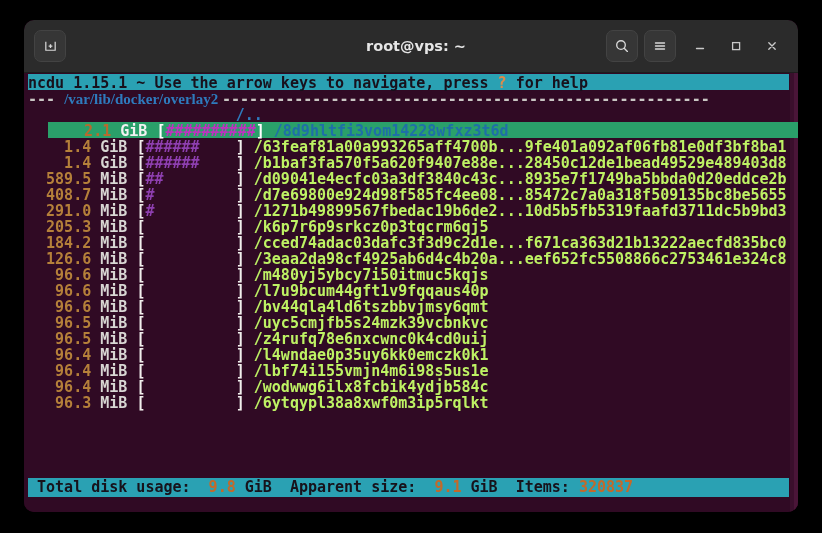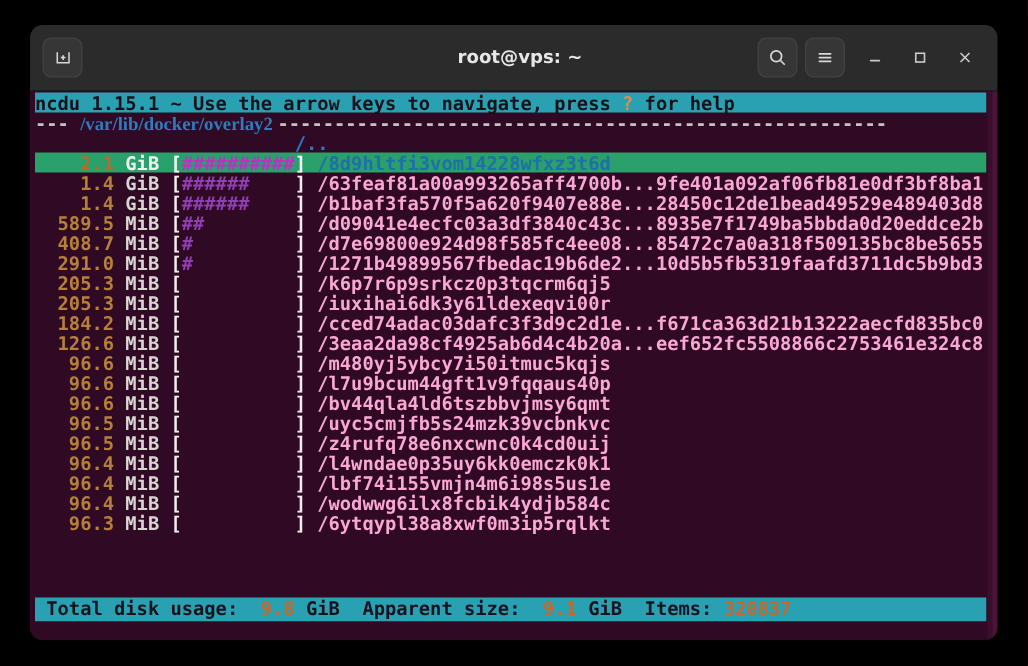--- a/index.html
+++ b/index.html
@@ -101,32 +101,33 @@
     display: block;
     width: 761px;
     height: 19.1px;
   }
   .bar-foot .num { color: #c4692a; }
 
   .selrow {
     background: #2aa06a;
     width: 761px;
     display: block;
+    margin-left: 20px;
   }
   .selrow .size { color: #b86a2e; }
   .selrow .unit { color: #f2f2f2; }
   .selrow .brk  { color: #ffffff; }
   .selrow .hash { color: #c030c0; }
   .selrow .pth  { color: #1f6fa8; }
 
   .size { color: #b5803a; }
   .unit { color: #d8d6d3; }
   .brk  { color: #f0eeec; }
   .hash { color: #8e3fb0; }
-  .pth  { color: #f9a8d4; }
+  .pth  { color: #bef264; }
   .dash { color: #c9c6c3; }
   .dirc { color: #2e7bbd; font-family: Liberation Serif, serif; }
   .updir{ color: #2e7bbd; }
 
   
   #gutter {
     position: absolute;
     top: 0; right: 0;
     width: 8px;
     height: 100%;
@@ -203,21 +204,20 @@
       <div class="row"><span>                       </span><span class="updir">/..</span></div>
 
       <div id="rows">
           <div class="row selrow"><span>  </span><span class="size">  2.1</span><span class="unit"> GiB </span><span class="brk">[</span><span class="hash">##########</span><span></span><span class="brk">]</span><span> </span><span class="pth">/8d9hltfi3vom14228wfxz3t6d</span></div>
           <div class="row"><span>  </span><span class="size">  1.4</span><span class="unit"> GiB </span><span class="brk">[</span><span class="hash">######</span><span>    </span><span class="brk">]</span><span> </span><span class="pth">/63feaf81a00a993265aff4700b...9fe401a092af06fb81e0df3bf8ba1</span></div>
           <div class="row"><span>  </span><span class="size">  1.4</span><span class="unit"> GiB </span><span class="brk">[</span><span class="hash">######</span><span>    </span><span class="brk">]</span><span> </span><span class="pth">/b1baf3fa570f5a620f9407e88e...28450c12de1bead49529e489403d8</span></div>
           <div class="row"><span>  </span><span class="size">589.5</span><span class="unit"> MiB </span><span class="brk">[</span><span class="hash">##</span><span>        </span><span class="brk">]</span><span> </span><span class="pth">/d09041e4ecfc03a3df3840c43c...8935e7f1749ba5bbda0d20eddce2b</span></div>
           <div class="row"><span>  </span><span class="size">408.7</span><span class="unit"> MiB </span><span class="brk">[</span><span class="hash">#</span><span>         </span><span class="brk">]</span><span> </span><span class="pth">/d7e69800e924d98f585fc4ee08...85472c7a0a318f509135bc8be5655</span></div>
           <div class="row"><span>  </span><span class="size">291.0</span><span class="unit"> MiB </span><span class="brk">[</span><span class="hash">#</span><span>         </span><span class="brk">]</span><span> </span><span class="pth">/1271b49899567fbedac19b6de2...10d5b5fb5319faafd3711dc5b9bd3</span></div>
           <div class="row"><span>  </span><span class="size">205.3</span><span class="unit"> MiB </span><span class="brk">[</span><span class="hash"></span><span>          </span><span class="brk">]</span><span> </span><span class="pth">/k6p7r6p9srkcz0p3tqcrm6qj5</span></div>
-          <div class="row"><span>  </span><span class="size">205.3</span><span class="unit"> MiB </span><span class="brk">[</span><span class="hash"></span><span>          </span><span class="brk">]</span><span> </span><span class="pth">/iuxihai6dk3y61ldexeqvi00r</span></div>
           <div class="row"><span>  </span><span class="size">184.2</span><span class="unit"> MiB </span><span class="brk">[</span><span class="hash"></span><span>          </span><span class="brk">]</span><span> </span><span class="pth">/cced74adac03dafc3f3d9c2d1e...f671ca363d21b13222aecfd835bc0</span></div>
           <div class="row"><span>  </span><span class="size">126.6</span><span class="unit"> MiB </span><span class="brk">[</span><span class="hash"></span><span>          </span><span class="brk">]</span><span> </span><span class="pth">/3eaa2da98cf4925ab6d4c4b20a...eef652fc5508866c2753461e324c8</span></div>
           <div class="row"><span>  </span><span class="size"> 96.6</span><span class="unit"> MiB </span><span class="brk">[</span><span class="hash"></span><span>          </span><span class="brk">]</span><span> </span><span class="pth">/m480yj5ybcy7i50itmuc5kqjs</span></div>
           <div class="row"><span>  </span><span class="size"> 96.6</span><span class="unit"> MiB </span><span class="brk">[</span><span class="hash"></span><span>          </span><span class="brk">]</span><span> </span><span class="pth">/l7u9bcum44gft1v9fqqaus40p</span></div>
           <div class="row"><span>  </span><span class="size"> 96.6</span><span class="unit"> MiB </span><span class="brk">[</span><span class="hash"></span><span>          </span><span class="brk">]</span><span> </span><span class="pth">/bv44qla4ld6tszbbvjmsy6qmt</span></div>
           <div class="row"><span>  </span><span class="size"> 96.5</span><span class="unit"> MiB </span><span class="brk">[</span><span class="hash"></span><span>          </span><span class="brk">]</span><span> </span><span class="pth">/uyc5cmjfb5s24mzk39vcbnkvc</span></div>
           <div class="row"><span>  </span><span class="size"> 96.5</span><span class="unit"> MiB </span><span class="brk">[</span><span class="hash"></span><span>          </span><span class="brk">]</span><span> </span><span class="pth">/z4rufq78e6nxcwnc0k4cd0uij</span></div>
           <div class="row"><span>  </span><span class="size"> 96.4</span><span class="unit"> MiB </span><span class="brk">[</span><span class="hash"></span><span>          </span><span class="brk">]</span><span> </span><span class="pth">/l4wndae0p35uy6kk0emczk0k1</span></div>
           <div class="row"><span>  </span><span class="size"> 96.4</span><span class="unit"> MiB </span><span class="brk">[</span><span class="hash"></span><span>          </span><span class="brk">]</span><span> </span><span class="pth">/lbf74i155vmjn4m6i98s5us1e</span></div>
           <div class="row"><span>  </span><span class="size"> 96.4</span><span class="unit"> MiB </span><span class="brk">[</span><span class="hash"></span><span>          </span><span class="brk">]</span><span> </span><span class="pth">/wodwwg6ilx8fcbik4ydjb584c</span></div>

